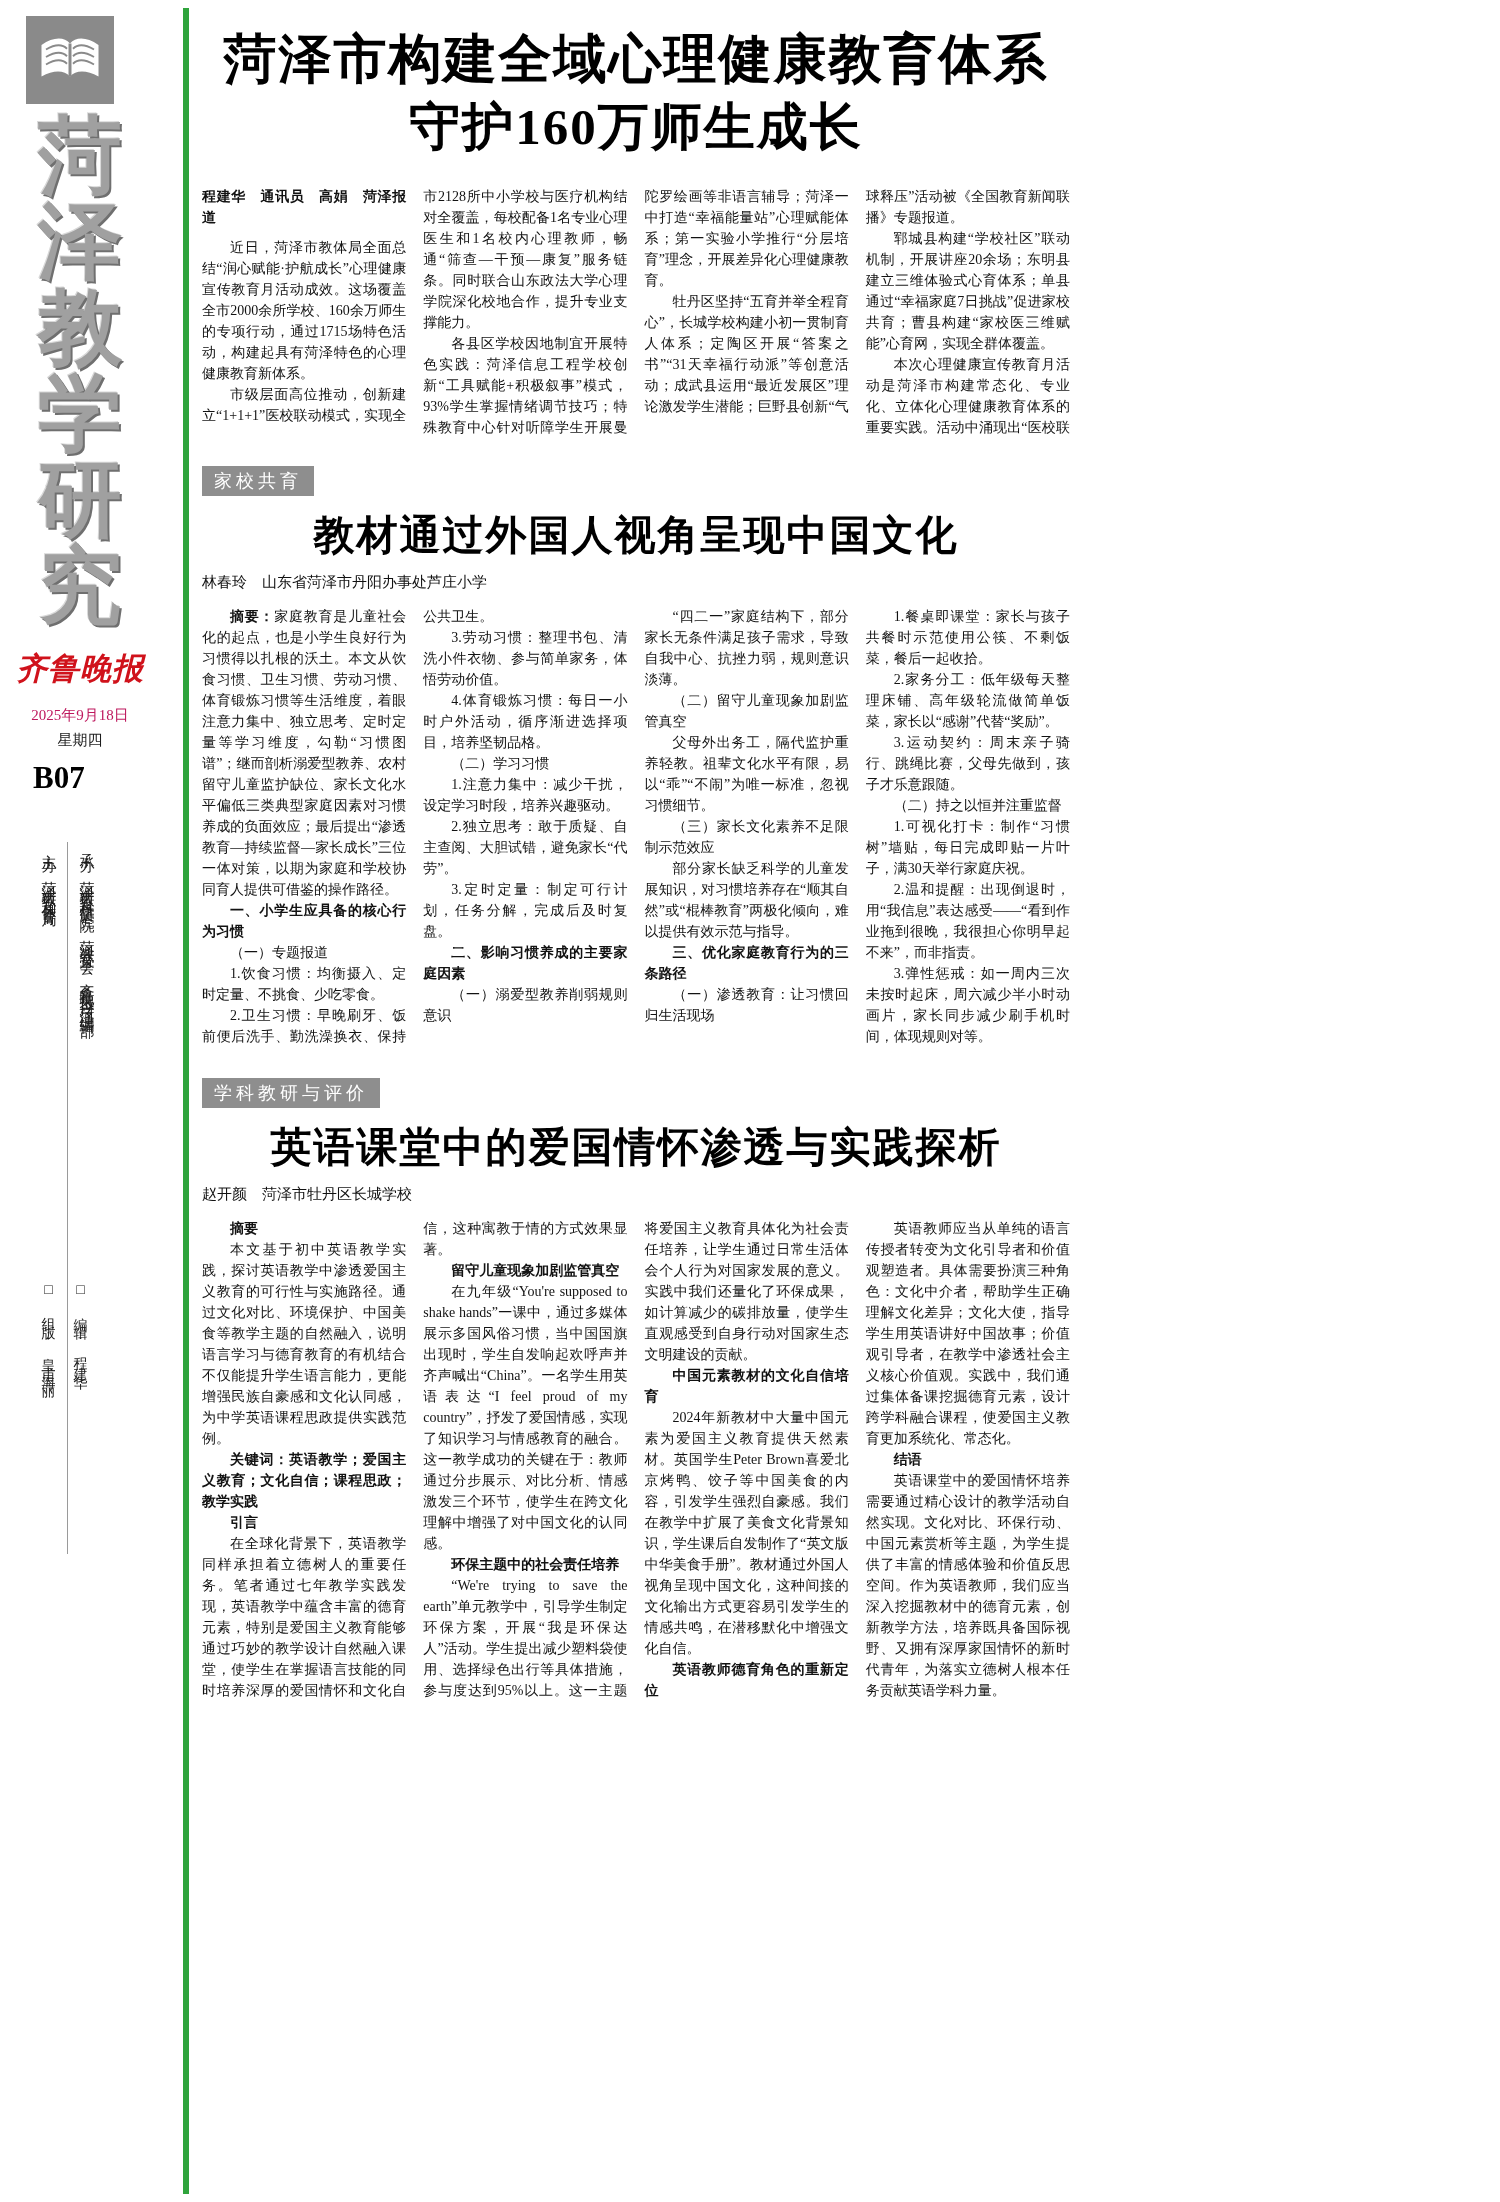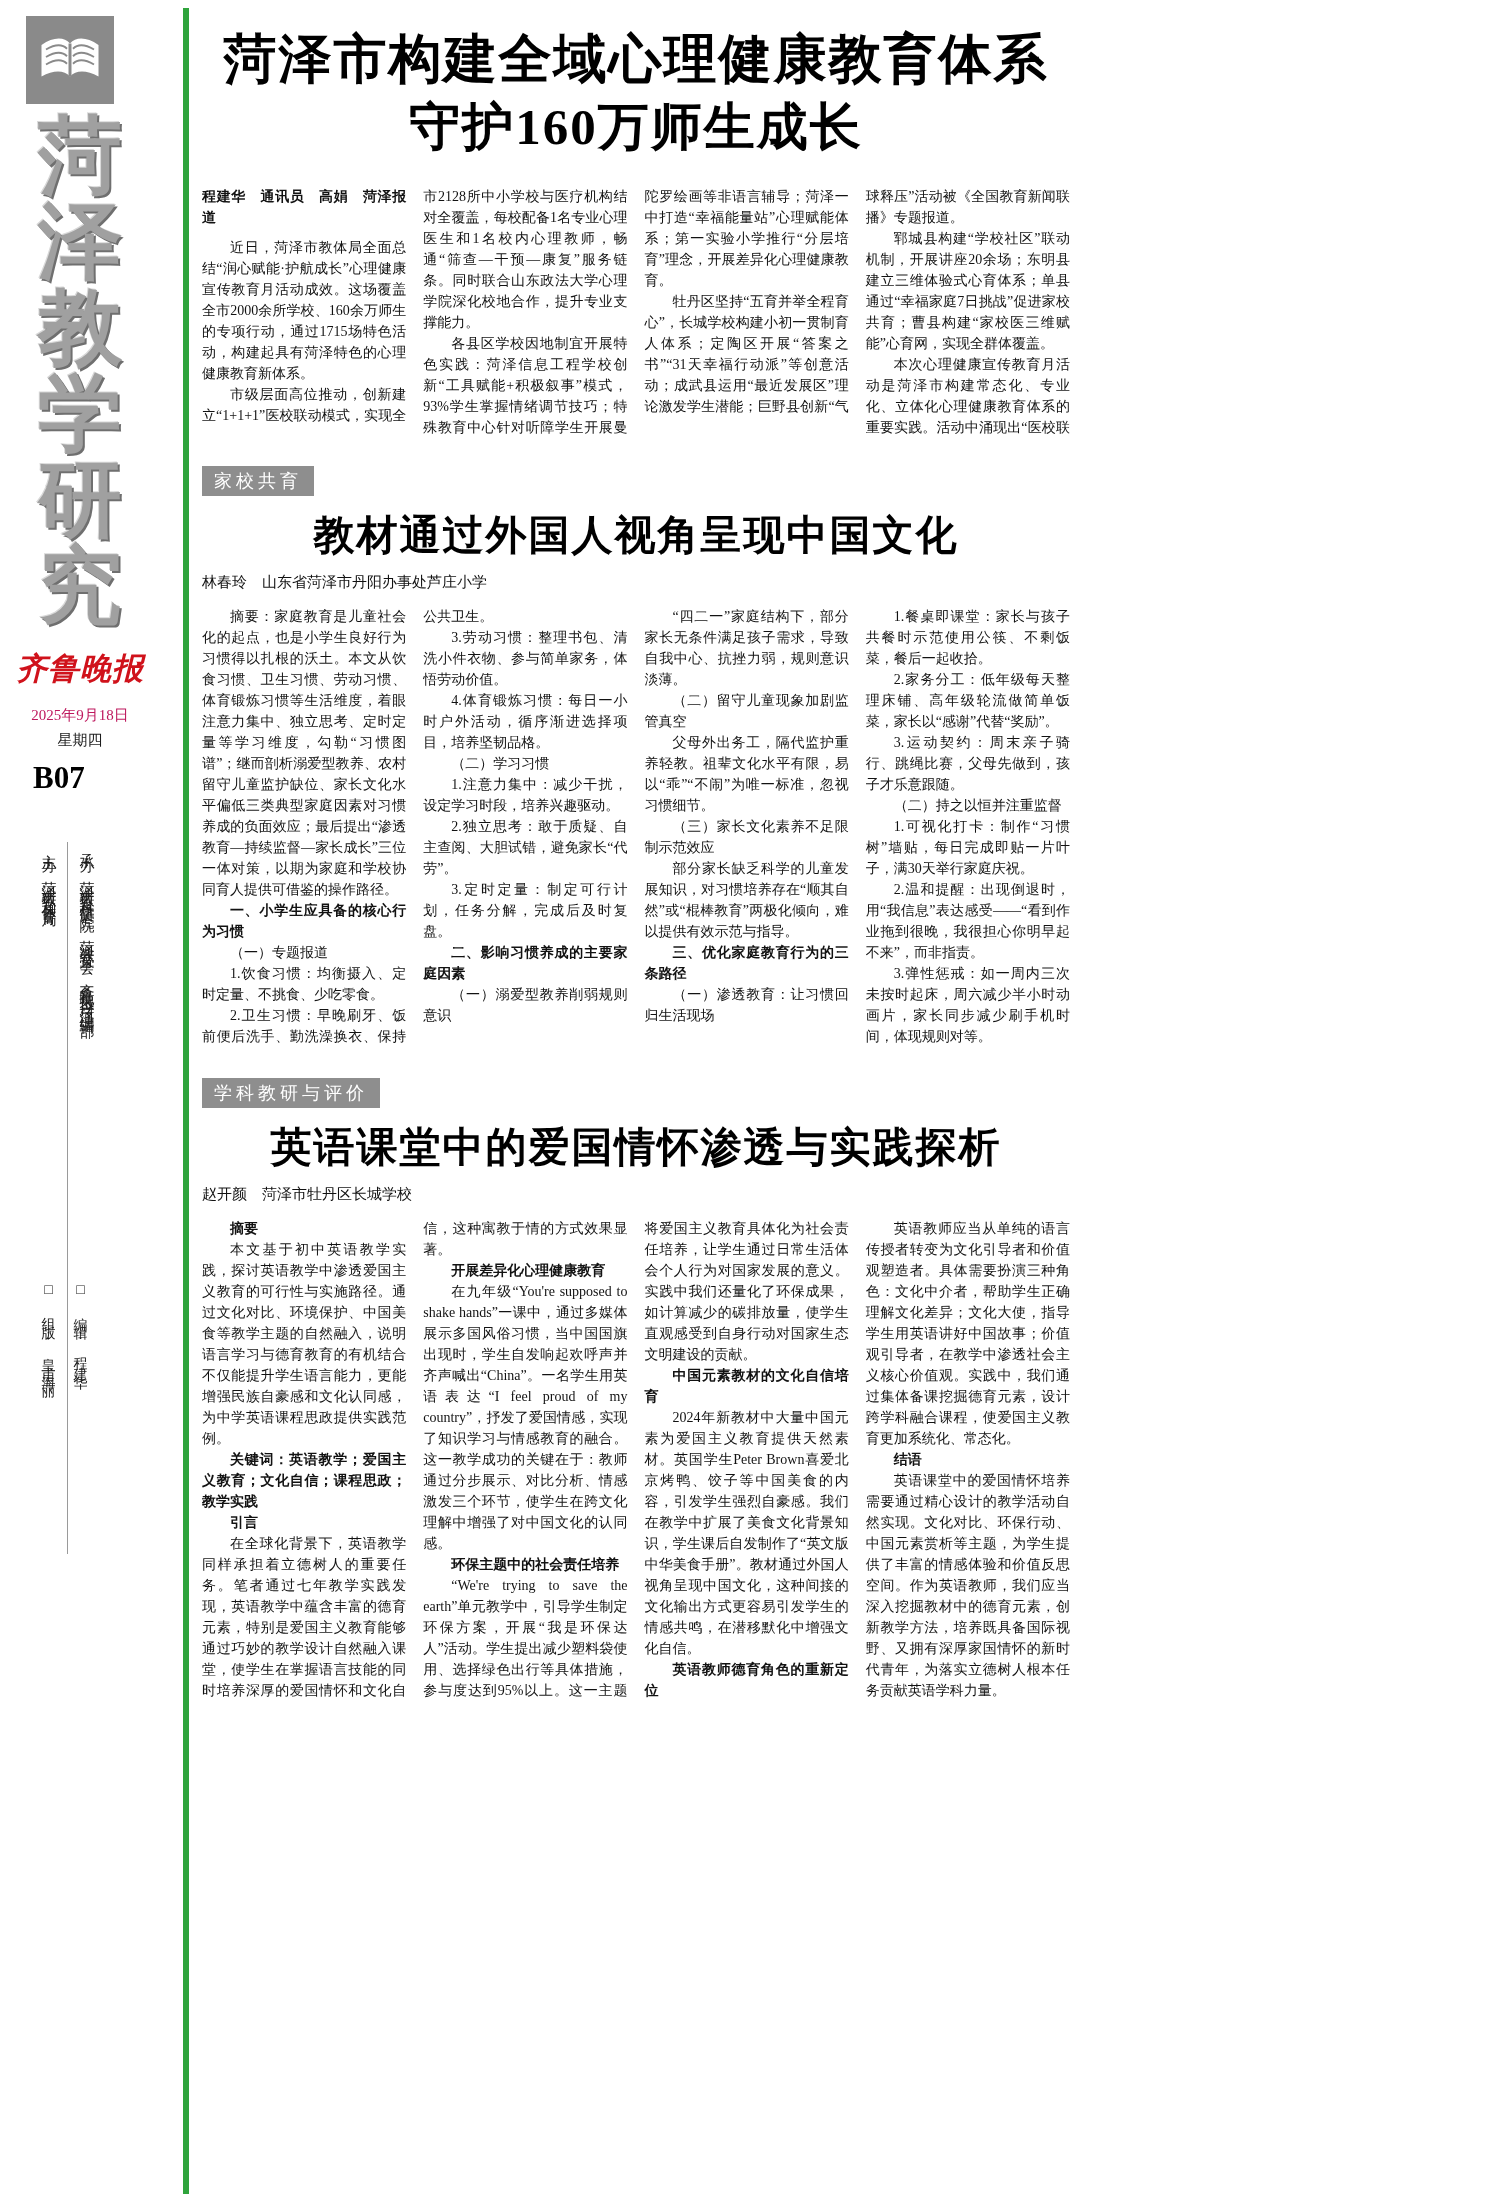--- a/index.html
+++ b/index.html
@@ -35,21 +35,21 @@
   .t1 { font-size:53px; line-height:62px; font-weight:900; text-align:center; letter-spacing:2px;
         margin-top:28px; color:#000; font-family:"Liberation Serif", serif; }
   .t1b { font-size:51px; line-height:58px; font-weight:900; text-align:center; letter-spacing:2px;
          margin-top:8px; color:#000; font-family:"Liberation Serif", serif; }
   .cols { column-count:4; column-gap:17px; font-size:14px; line-height:21px; text-align:justify; color:#121212; }
   .a1 { margin-top:30px; height:256px; overflow:hidden; }
   .a2 { margin-top:14px; height:452px; overflow:hidden; }
   .a3 { margin-top:14px; overflow:hidden; }
   .para { text-indent:2em; }
   .para.bold { font-weight:700; }
-  .para b { font-weight:400; }
+  .para b { font-weight:700; }
   .byline-inline { font-weight:700; margin-bottom:9px; }
   .tag { display:inline-block; background:#8e8e8e; color:#ffffff; font-size:18px; line-height:18px;
          padding:6px 12px; letter-spacing:4px; margin-top:24px; font-family:"Liberation Sans", sans-serif; }
   .tag2 { margin-top:20px; }
   .art-title { font-size:41px; line-height:50px; font-weight:900; text-align:center; letter-spacing:2px;
                margin-top:14px; color:#000; font-family:"Liberation Serif", serif; }
   .art-byline { text-align:left; font-size:15px; margin-top:13px; color:#111; }
 </style>
 </head>
 <body>
@@ -140,21 +140,21 @@
 
     <div><span class="tag tag2">学科教研与评价</span></div>
     <h2 class="art-title">英语课堂中的爱国情怀渗透与实践探析</h2>
     <div class="art-byline">赵开颜　菏泽市牡丹区长城学校</div>
     <div class="cols a3">
         <p class="para bold">摘要</p>
         <p class="para">本文基于初中英语教学实践，探讨英语教学中渗透爱国主义教育的可行性与实施路径。通过文化对比、环境保护、中国美食等教学主题的自然融入，说明语言学习与德育教育的有机结合不仅能提升学生语言能力，更能增强民族自豪感和文化认同感，为中学英语课程思政提供实践范例。</p>
         <p class="para bold">关键词：英语教学；爱国主义教育；文化自信；课程思政；教学实践</p>
         <p class="para bold">引言</p>
         <p class="para">在全球化背景下，英语教学同样承担着立德树人的重要任务。笔者通过七年教学实践发现，英语教学中蕴含丰富的德育元素，特别是爱国主义教育能够通过巧妙的教学设计自然融入课堂，使学生在掌握语言技能的同时培养深厚的爱国情怀和文化自信，这种寓教于情的方式效果显著。</p>
-        <p class="para bold">开展差异化心理健康教育</p>
+        <p class="para bold">留守儿童现象加剧监管真空</p>
         <p class="para">在九年级“You're supposed to shake hands”一课中，通过多媒体展示多国风俗习惯，当中国国旗出现时，学生自发响起欢呼声并齐声喊出“China”。一名学生用英语表达“I feel proud of my country”，抒发了爱国情感，实现了知识学习与情感教育的融合。这一教学成功的关键在于：教师通过分步展示、对比分析、情感激发三个环节，使学生在跨文化理解中增强了对中国文化的认同感。</p>
         <p class="para bold">环保主题中的社会责任培养</p>
         <p class="para">“We're trying to save the earth”单元教学中，引导学生制定环保方案，开展“我是环保达人”活动。学生提出减少塑料袋使用、选择绿色出行等具体措施，参与度达到95%以上。这一主题将爱国主义教育具体化为社会责任培养，让学生通过日常生活体会个人行为对国家发展的意义。实践中我们还量化了环保成果，如计算减少的碳排放量，使学生直观感受到自身行动对国家生态文明建设的贡献。</p>
         <p class="para bold">中国元素教材的文化自信培育</p>
         <p class="para">2024年新教材中大量中国元素为爱国主义教育提供天然素材。英国学生Peter Brown喜爱北京烤鸭、饺子等中国美食的内容，引发学生强烈自豪感。我们在教学中扩展了美食文化背景知识，学生课后自发制作了“英文版中华美食手册”。教材通过外国人视角呈现中国文化，这种间接的文化输出方式更容易引发学生的情感共鸣，在潜移默化中增强文化自信。</p>
         <p class="para bold">英语教师德育角色的重新定位</p>
         <p class="para">英语教师应当从单纯的语言传授者转变为文化引导者和价值观塑造者。具体需要扮演三种角色：文化中介者，帮助学生正确理解文化差异；文化大使，指导学生用英语讲好中国故事；价值观引导者，在教学中渗透社会主义核心价值观。实践中，我们通过集体备课挖掘德育元素，设计跨学科融合课程，使爱国主义教育更加系统化、常态化。</p>
         <p class="para bold">结语</p>
         <p class="para">英语课堂中的爱国情怀培养需要通过精心设计的教学活动自然实现。文化对比、环保行动、中国元素赏析等主题，为学生提供了丰富的情感体验和价值反思空间。作为英语教师，我们应当深入挖掘教材中的德育元素，创新教学方法，培养既具备国际视野、又拥有深厚家国情怀的新时代青年，为落实立德树人根本任务贡献英语学科力量。</p>
       </div>

